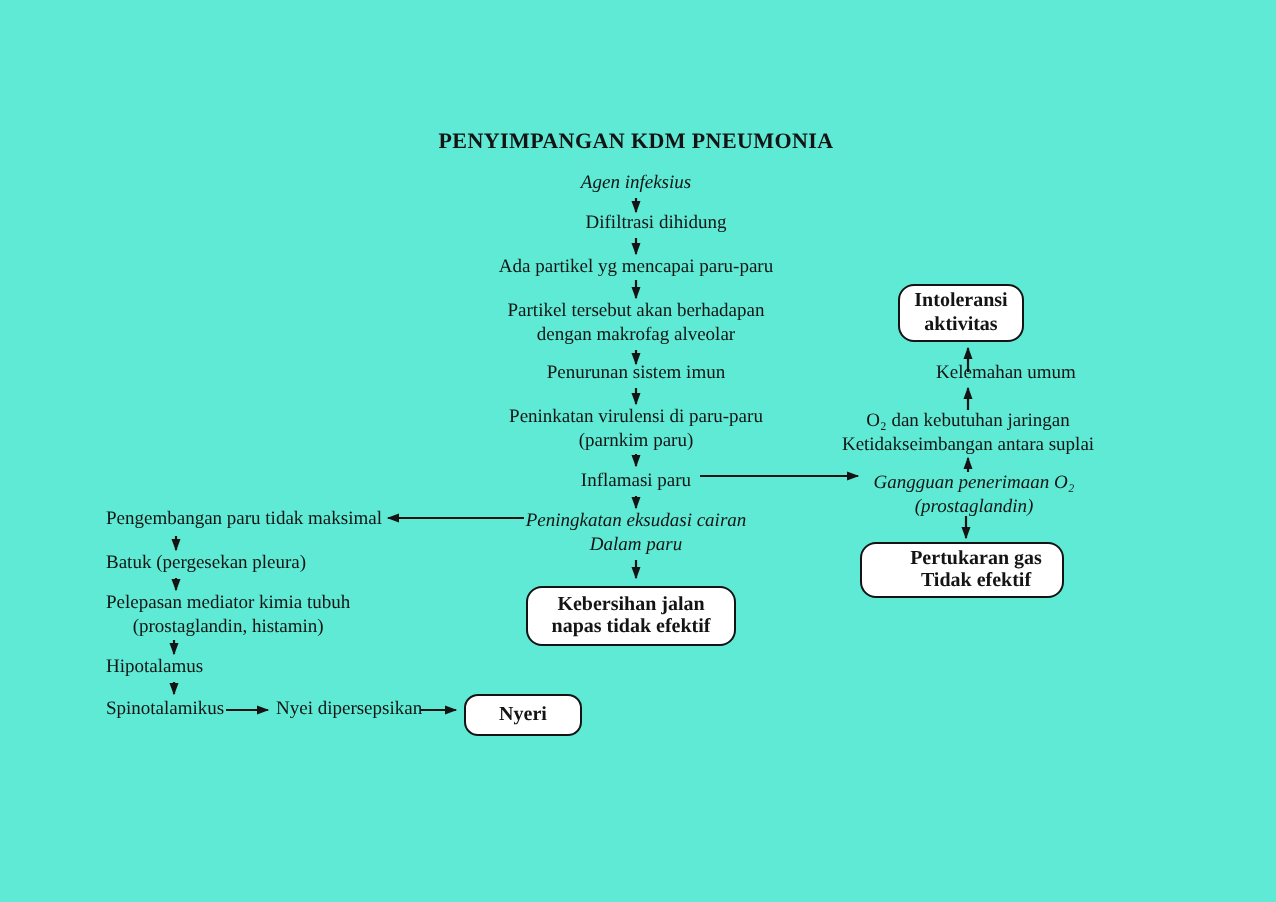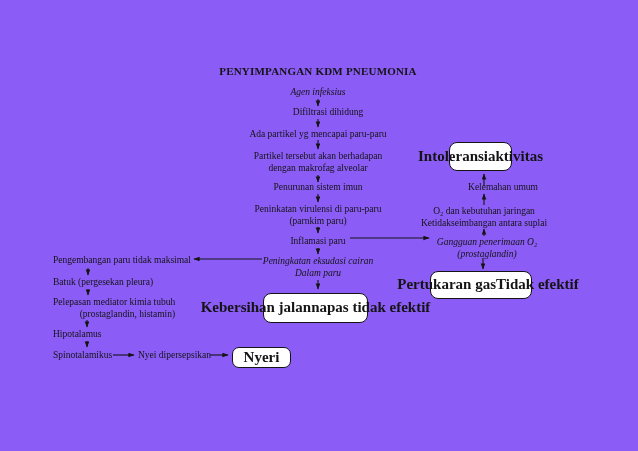--- a/index.html
+++ b/index.html
@@ -1,51 +1,51 @@
 <!DOCTYPE html>
 <html><head>
 <meta charset="utf-8">
 <style>
   html,body{margin:0;padding:0;background:#ffffff;}
   .canvas{
     position:relative;
     width:638px;height:451px;
-    background:#8b5cf6;
+    background:#5eead4;
     font-family:"Liberation Serif","DejaVu Serif",serif;
     color:#141414;
     overflow:hidden;
   }
   .arrows{position:absolute;left:0;top:0;pointer-events:none;}
   .node{
     position:absolute;
     font-size:9.5px;
     line-height:11.5px;
     white-space:nowrap;
     text-align:center;
     transform:translateX(-50%);
   }
   .node .ln{display:block;}
-  .node.l{transform:none;text-align:right;}
+  .node.l{transform:none;text-align:center;}
   .i{font-style:italic;}
   .title{
     font-size:11px;
     font-weight:bold;
     letter-spacing:0.2px;
   }
   .dbox{
     position:absolute;
     box-sizing:border-box;
     border:1.4px solid #141414;
     border-radius:8px;
     background:#ffffff;
     display:flex;
-    flex-direction:row;
+    flex-direction:column;
     align-items:center;
     justify-content:center;
-    font-size:15px;
+    font-size:10px;
     font-weight:bold;
     line-height:11.5px;
     text-align:center;
     white-space:nowrap;
   }
 </style>
 </head>
 <body>
 
 <div class="canvas">

